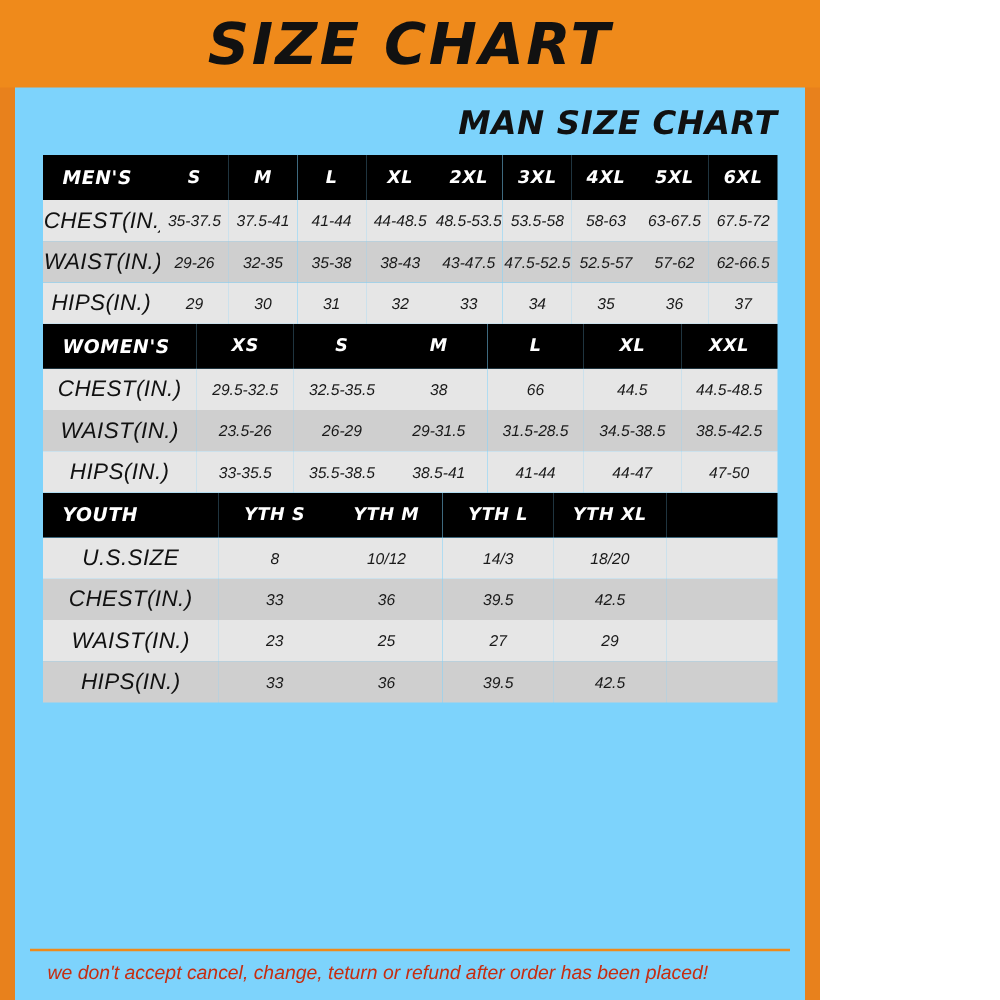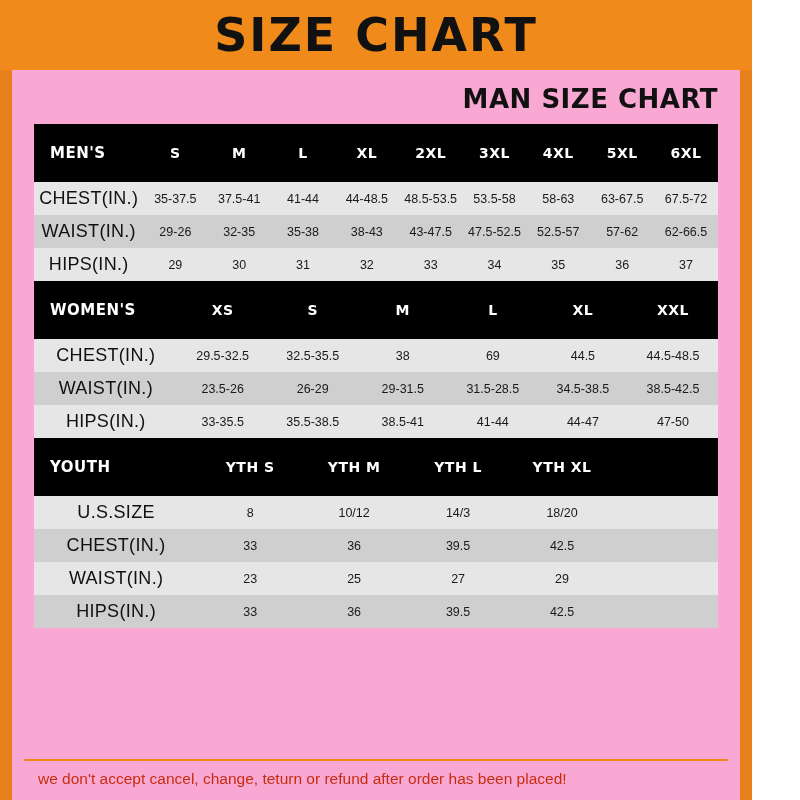--- a/index.html
+++ b/index.html
@@ -8,26 +8,27 @@
   }
   body {
     width: 800px;
     height: 800px;
     background: #ffffff;
     font-family: "Liberation Sans", sans-serif;
     overflow: hidden;
   }
   .page {
     position: relative;
-    width: 752px;
+    width: 656px;
     height: 800px;
-    background: #f9a8d4;
+    background: #7dd3fc;
     box-sizing: border-box;
     border-left: 12px solid #e8811c;
     border-right: 12px solid #e8811c;
+    font-style: italic;
   }
   .banner {
     background: #ef8a1b;
     height: 70px;
     display: flex;
     align-items: center;
     justify-content: center;
     margin: 0 -12px;
   }
   .banner-title {
@@ -63,21 +64,21 @@
     padding: 6px 1px;
     font-family: "Liberation Sans", sans-serif;
     white-space: nowrap;
     overflow: hidden;
   }
   table.size-table thead th {
     background: #000000;
     color: #ffffff;
     font-size: 14px;
     font-weight: bold;
-    padding: 20px 1px;
+    padding: 9px 1px;
     font-family: "DejaVu Sans", sans-serif;
     letter-spacing: 0.5px;
   }
   table.size-table thead th.corner {
     text-align: left;
     padding-left: 16px;
     font-size: 15px;
   }
   table.size-table td.rowhead {
     font-family: "Liberation Sans", sans-serif;
@@ -194,21 +195,21 @@
           <th>XL</th>
           <th>XXL</th>
         </tr>
       </thead>
       <tbody>
         <tr class="band-light">
           <td class="rowhead">CHEST(IN.)</td>
           <td>29.5-32.5</td>
           <td>32.5-35.5</td>
           <td>38</td>
-          <td>69</td>
+          <td>66</td>
           <td>44.5</td>
           <td>44.5-48.5</td>
         </tr>
         <tr class="band-dark">
           <td class="rowhead">WAIST(IN.)</td>
           <td>23.5-26</td>
           <td>26-29</td>
           <td>29-31.5</td>
           <td>31.5-28.5</td>
           <td>34.5-38.5</td>

